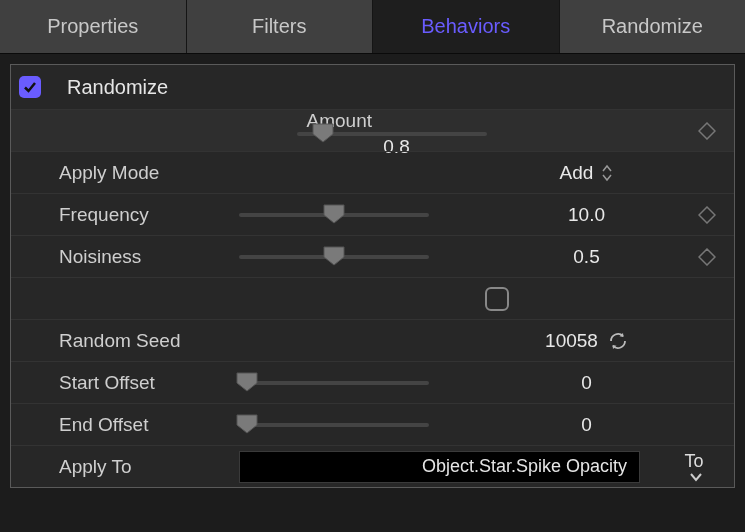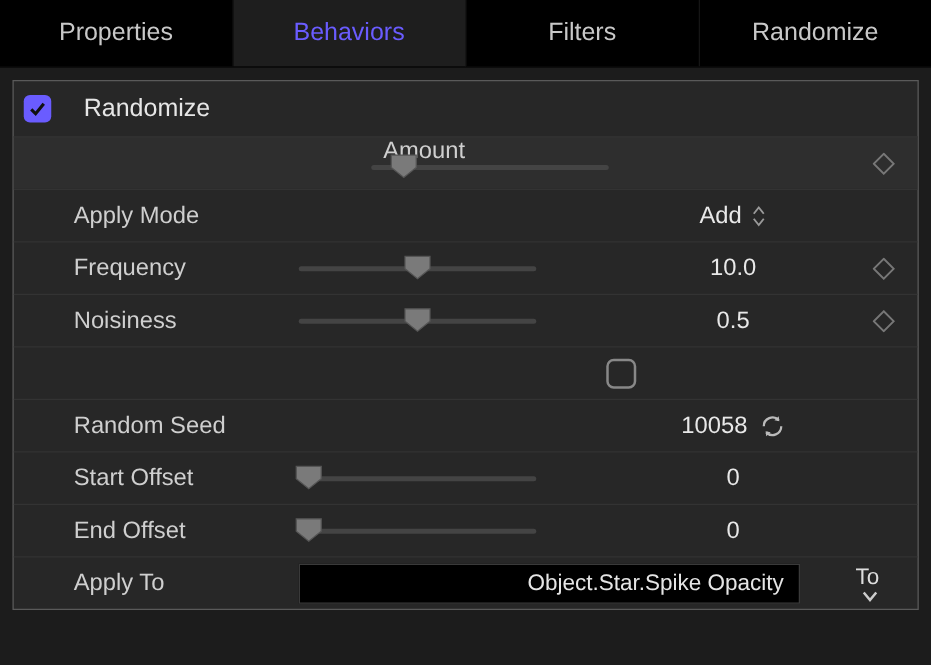--- a/index.html
+++ b/index.html
@@ -8,21 +8,21 @@
     background: #1c1c1c;
     font-family: -apple-system, "Helvetica Neue", Arial, sans-serif;
     font-size: 19px;
     color: #cfcfcf;
     overflow: hidden;
   }
   .tabs {
     display: flex;
     height: 54px;
     border-bottom: 1px solid #0a0a0a;
-    background: #000000;
+    background: #404040;
     justify-content: space-between;
   }
   .tab {
     flex: 1;
     display: flex;
     align-items: center;
     justify-content: center;
     color: #c8c8c8;
     border-right: 1px solid #151515;
     cursor: pointer;
@@ -140,22 +140,22 @@
     margin-right: 8px;
     flex-direction: column;
   }
   .to-btn svg { width: 14px; height: 10px; margin-left: 4px; }
 </style>
 </head>
 <body>
 
 <div class="tabs">
   <div class="tab">Properties</div>
+  <div class="tab">Filters</div>
   <div class="tab active">Behaviors</div>
-  <div class="tab">Filters</div>
   <div class="tab">Randomize</div>
 </div>
 
 <div class="panel">
 
   <div class="group-header">
     <div class="checkbox">
       <svg viewBox="0 0 16 16">
           <polyline points="3,8.5 6.5,12 13,4" fill="none" stroke="#111" stroke-width="2.5"></polyline>
         </svg>
@@ -166,20 +166,23 @@
   <div class="row highlight">
     <div class="row-label">Amount</div>
     <div class="slider-area">
       <div class="slider-track">
         <div class="slider-thumb" style="left: 14%;">
           <svg viewBox="0 0 22 20">
               <path d="M1 1 H21 V11 L11 19 L1 11 Z" fill="#7a7a7a" stroke="#555"></path>
             </svg>
         </div>
       </div>
+    </div>
+    <div class="value-area">
+      <span class="value-text">0.8</span>
     </div>
     <div class="kf-diamond">
       <svg viewBox="0 0 18 18">
           <path d="M9 1 L17 9 L9 17 L1 9 Z" fill="none" stroke="#777" stroke-width="1.5"></path>
         </svg>
     </div>
   </div>
 
   <div class="row">
     <div class="row-label">Apply Mode</div>

